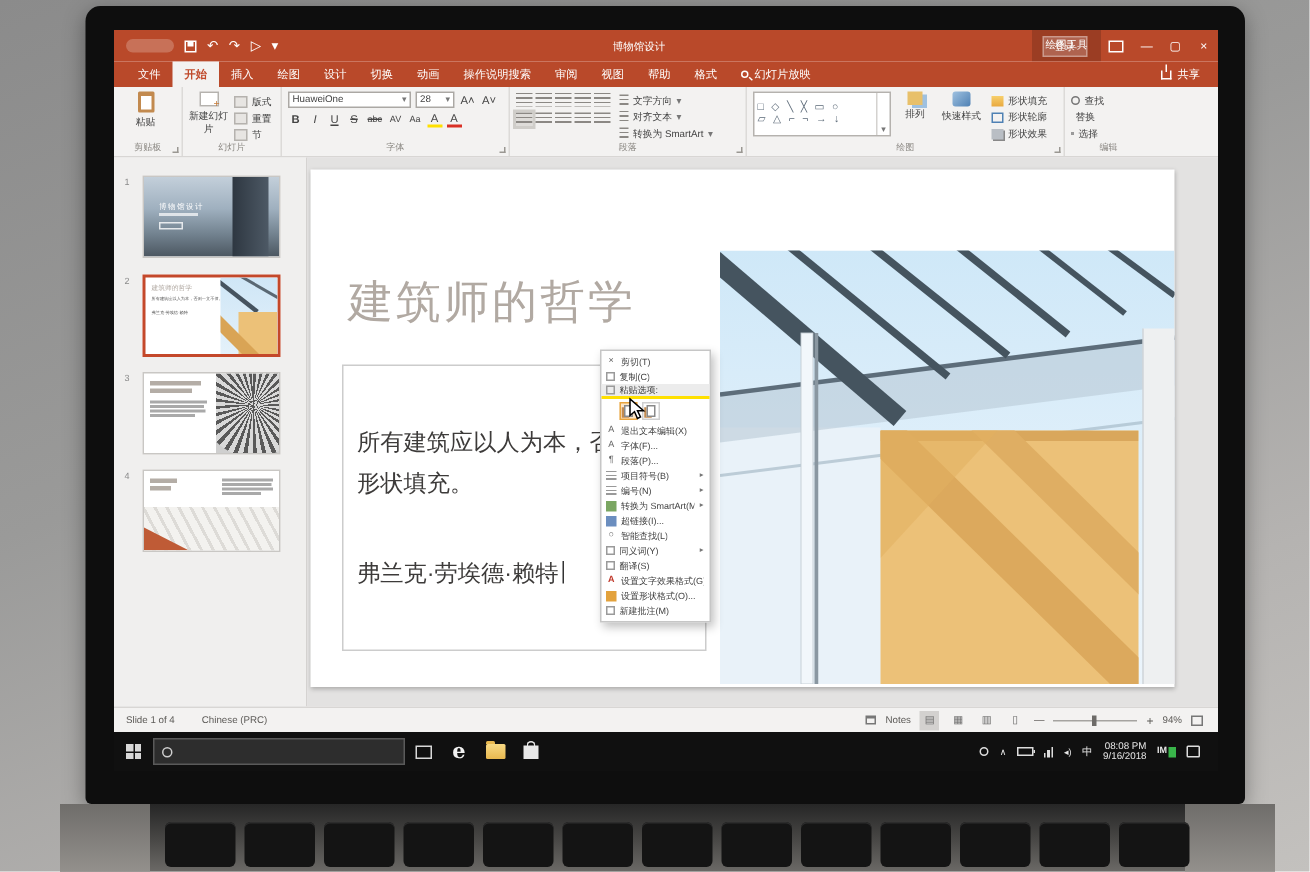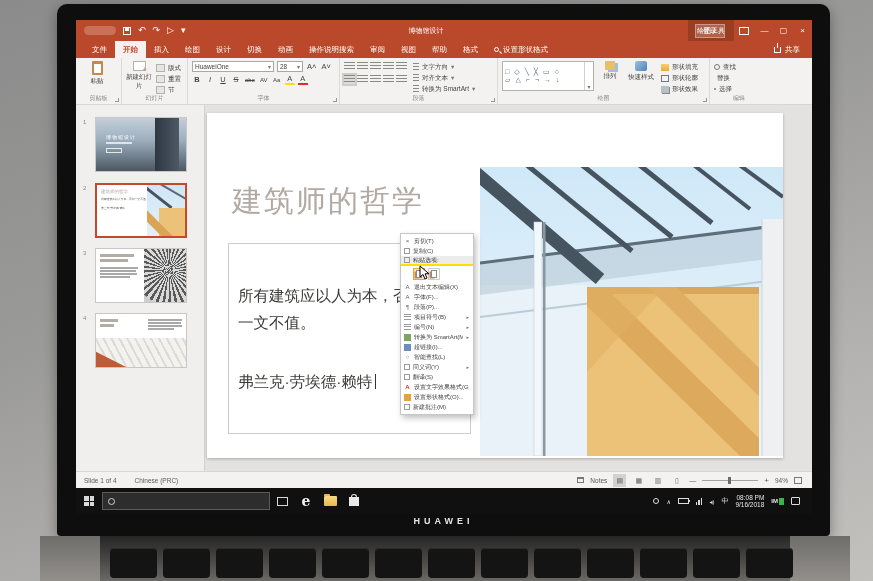--- a/index.html
+++ b/index.html
@@ -218,21 +218,21 @@
       <span class="tab">设计</span>
       <span class="tab">切换</span>
       <span class="tab">动画</span>
       <span class="tab">操作说明搜索</span>
       <span class="tab">审阅</span>
       <span class="tab">视图</span>
       <span class="tab">帮助</span>
       <span class="tab">格式</span>
       <span class="tellme">
         <span class="lens"></span>
-        <span>设置形状格式</span>
+        <span>幻灯片放映</span>
       </span>
       <span class="share">
         <span class="share-ico"></span>
         <span>共享</span>
       </span>
     </div>
 
     <div class="ribbon">
       <div class="rgroup" style="width:46px">
         <div style="display:flex">
@@ -463,21 +463,21 @@
             </div>
         </div>
       </div>
 
       <div class="canvas">
         <div class="slide">
           <div class="s-title">建筑师的哲学</div>
           <div class="s-textbox">
             <div class="s-body">
               <span>所有建筑应以人为本，否则</span><br>
-              <span>一文不值。</span>
+              <span>形状填充。</span>
             </div>
             <div class="s-attr">
               <span>弗兰克·劳埃德·赖特</span><span class="caret"></span>
             </div>
           </div>
 
           <svg class="s-img" viewBox="0 0 303 289">
             <defs>
               <linearGradient id="sky" x1="0" y1="0" x2="0" y2="1">
                 <stop offset="0" stop-color="#cfe8f8"></stop>
@@ -663,21 +663,20 @@
         </span>
         <span class="imebadge">
             <span>IM</span>
             <i></i>
           </span>
         <span class="acenter"></span>
       </div>
     </div>
   </div>
 
-  <div class="brand">HUAWEI</div>
 </div>
 
 <div class="deck">
   <div class="deck-edge" style="left:0"></div>
   <div class="deck-edge" style="right:0"></div>
   <div class="keys">
     <span class="key"></span>
       <span class="key"></span>
       <span class="key"></span>
       <span class="key"></span>

